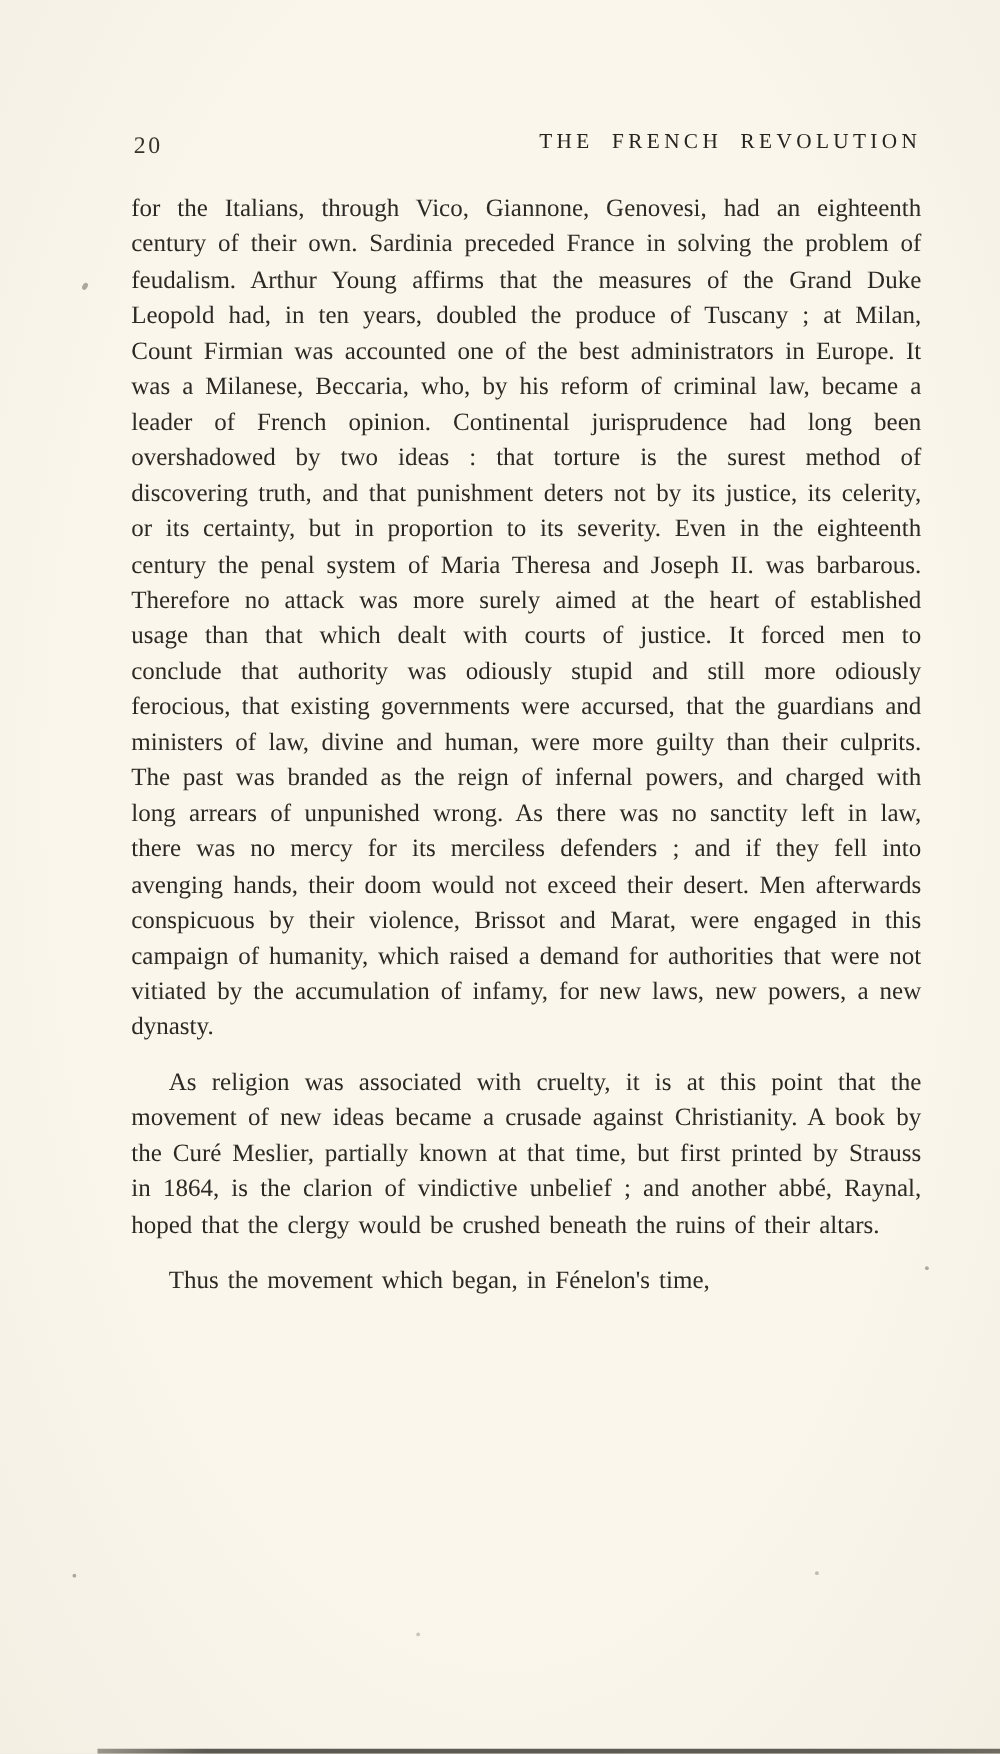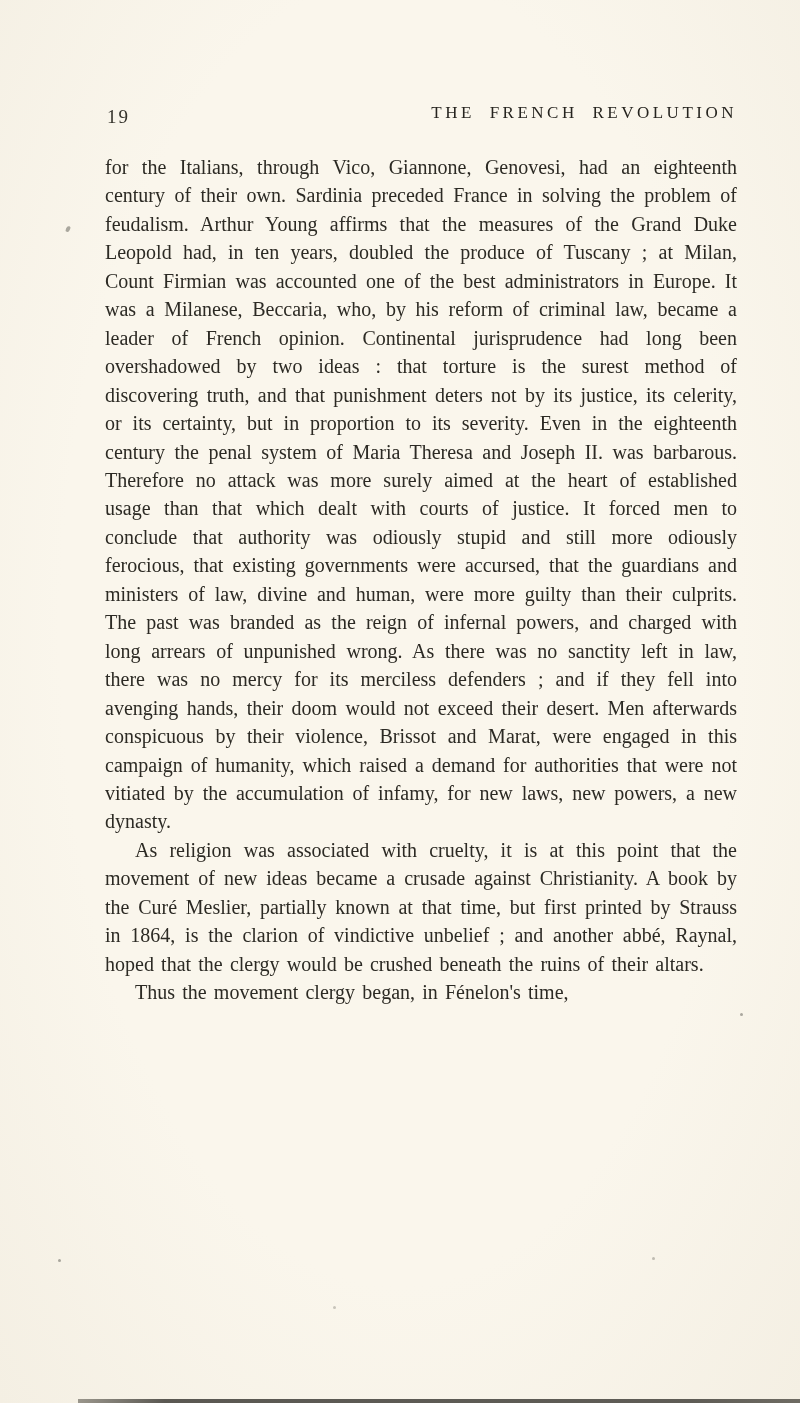--- a/index.html
+++ b/index.html
@@ -55,20 +55,21 @@
     text-align: justify;
     word-spacing: 2.2px;
     color: #2c2a24;
   }
   .para {
     margin: 0;
     padding: 0;
   }
   .para.indent {
     text-indent: 30px;
+    margin-top: 16px;
   }
   .speck {
     position: absolute;
     background: #6a675f;
     border-radius: 50%;
     opacity: 0.55;
   }
   .speck.s1 { left: 66px;  top: 226px;  width: 4px; height: 6px; border-radius: 60% 40% 50% 50%; transform: rotate(25deg); }
   .speck.s2 { left: 740px; top: 1013px; width: 3px; height: 3px; }
   .speck.s3 { left: 58px;  top: 1259px; width: 3px; height: 3px; }
@@ -83,28 +84,28 @@
     background: linear-gradient(to right, #8a867c, #3f3d38 12%, #44423c 85%, #57544c);
     opacity: 0.85;
   }
 </style>
 </head>
 <body>
 
 <div class="page">
 
   <div class="header-row">
-    <span class="page-number">19</span>
+    <span class="page-number">20</span>
     <span class="running-title">THE FRENCH REVOLUTION</span>
   </div>
 
   <div class="text-block">
     <p class="para">for the Italians, through Vico, Giannone, Genovesi, had an eighteenth century of their own. Sardinia preceded France in solving the problem of feudalism. Arthur Young affirms that the measures of the Grand Duke Leopold had, in ten years, doubled the produce of Tuscany ; at Milan, Count Firmian was accounted one of the best administrators in Europe. It was a Milanese, Beccaria, who, by his reform of criminal law, became a leader of French opinion. Continental jurisprudence had long been overshadowed by two ideas : that torture is the surest method of discovering truth, and that punishment deters not by its justice, its celerity, or its certainty, but in proportion to its severity. Even in the eighteenth century the penal system of Maria Theresa and Joseph II. was barbarous. Therefore no attack was more surely aimed at the heart of established usage than that which dealt with courts of justice. It forced men to conclude that authority was odiously stupid and still more odiously ferocious, that existing governments were accursed, that the guardians and ministers of law, divine and human, were more guilty than their culprits. The past was branded as the reign of infernal powers, and charged with long arrears of unpunished wrong. As there was no sanctity left in law, there was no mercy for its merciless defenders ; and if they fell into avenging hands, their doom would not exceed their desert. Men afterwards conspicuous by their violence, Brissot and Marat, were engaged in this campaign of humanity, which raised a demand for authorities that were not vitiated by the accumulation of infamy, for new laws, new powers, a new dynasty.</p>
     <p class="para indent">As religion was associated with cruelty, it is at this point that the movement of new ideas became a crusade against Christianity. A book by the Curé Meslier, partially known at that time, but first printed by Strauss in 1864, is the clarion of vindictive unbelief ; and another abbé, Raynal, hoped that the clergy would be crushed beneath the ruins of their altars.</p>
-    <p class="para indent">Thus the movement clergy began, in Fénelon's time,</p>
+    <p class="para indent">Thus the movement which began, in Fénelon's time,</p>
   </div>
 
   <span class="speck s1"></span>
   <span class="speck s2"></span>
   <span class="speck s3"></span>
   <span class="speck s4"></span>
   <span class="speck s5"></span>
 
   <div class="scan-edge"></div>
 

